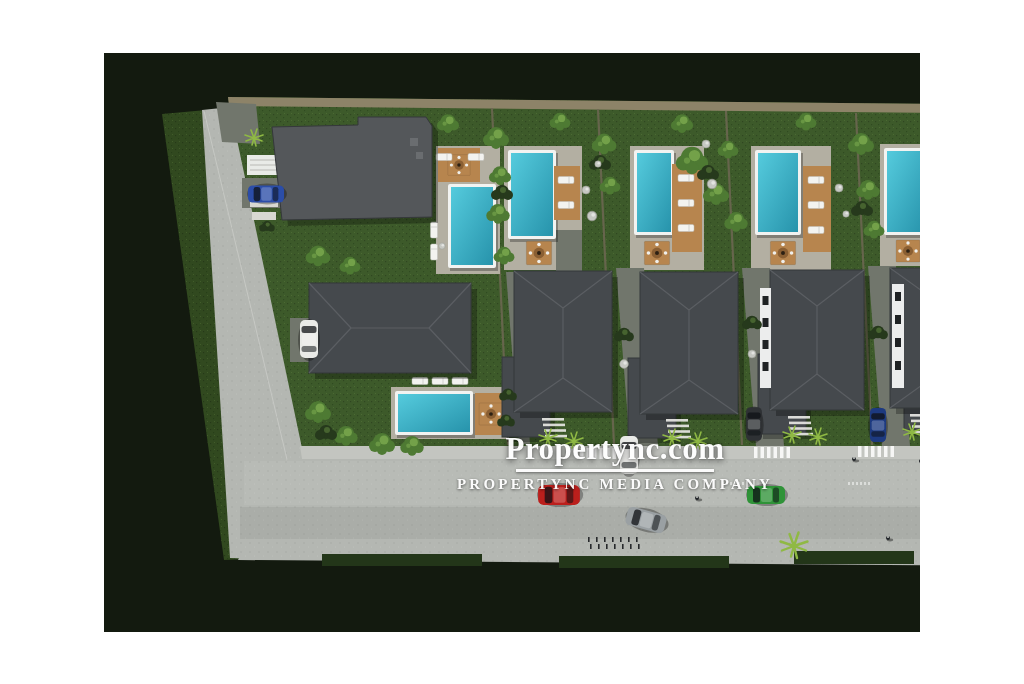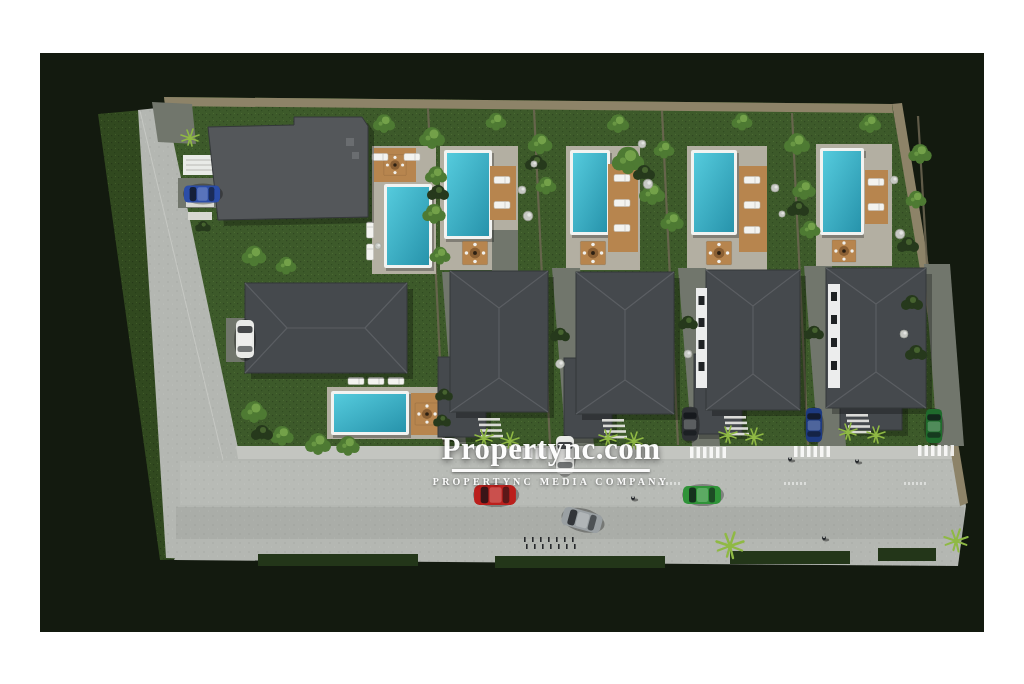--- a/index.html
+++ b/index.html
@@ -1,16 +1,16 @@
 <!DOCTYPE html>
 <html style="--page-bg: #ffffff; --bg-dark: #131a0f; --grass: #3d5a2a; --grass-dark: #31491f; --hedge: #233619; --road: #b4b7b2; --sidewalk: #c3c5c0; --path: #71766c; --patio: #b3afa2; --wall: #8d8368; --divider: #6e6753; --roof-flat: #54575a; --roof-hip: #45494d; --roof-edge: #35383b; --ridge: #5d6165; --pool-light: #55cbdd; --pool-dark: #2793ab; --wood: #b7854e; --wood-dark: #8a5f33; --bush: #26391c; --tree: #4e7a33; --tree-light: #7aa84e; --palm: #8fb944; --stone: #c6c8c3; --white: #f2f3f1; --car-red: #bb1f1c; --car-silver: #9aa0a3; --car-green: #2f9338; --car-blue: #2b4da8; --car-navy: #1d3a80; --car-white: #e9eae7; --car-dark: #2e3134; --car-truck-green: #1f6b2c;"><head>
 <meta charset="utf-8">
 <style>
   html,body{margin:0;padding:0;background:var(--page-bg,#fff);}
-  .stage{position:relative;width:944px;height:684px;margin:0 auto;overflow:hidden;background:var(--page-bg,#fff);font-family:"Liberation Sans",sans-serif;}
+  .stage{position:relative;width:816px;height:684px;margin:0 auto;overflow:hidden;background:var(--page-bg,#fff);font-family:"Liberation Sans",sans-serif;}
   svg{position:absolute;left:0;top:0;display:block;}
   
   .f-bgdark{fill:var(--bg-dark,#131a0f)}
   .f-grass{fill:var(--grass,#3d5a2a)}
   .f-grassd{fill:var(--grass-dark,#31491f)}
   .f-hedge{fill:var(--hedge,#233619)}
   .f-road{fill:var(--road,#b4b7b2)}
   .f-side{fill:var(--sidewalk,#c3c5c0)}
   .f-path{fill:var(--path,#71766c)}
   .f-patio{fill:var(--patio,#b3afa2)}
@@ -22,21 +22,21 @@
   .f-wood{fill:var(--wood,#b7854e)}
   .f-white{fill:var(--white,#f2f3f1)}
   .sh{fill:rgba(0,0,0,.28)}
   .s-div{stroke:var(--divider,#6e6753);stroke-width:2.2;opacity:.85}
   .ps1{stop-color:var(--pool-light,#55cbdd)}
   .ps2{stop-color:var(--pool-dark,#2793ab)}
   
   .watermark{position:absolute;left:511px;top:433px;transform:translateX(-50%);text-align:center;color:#fff;pointer-events:none;}
   .wm-title{font-family:"Liberation Serif",serif;font-weight:700;font-size:31px;line-height:1.05;letter-spacing:.5px;opacity:.97;text-shadow:0 2px 6px rgba(0,0,0,.55),0 0 2px rgba(0,0,0,.4);white-space:nowrap;}
   .wm-line{width:198px;height:3px;background:#fff;margin:3px auto 4px;box-shadow:0 1px 3px rgba(0,0,0,.5);opacity:.95;}
-  .wm-sub{font-family:"Liberation Serif",serif;font-weight:700;font-size:10px;letter-spacing:3.2px;white-space:nowrap;opacity:.95;text-shadow:0 1px 3px rgba(0,0,0,.6);}
+  .wm-sub{font-family:"Liberation Serif",serif;font-weight:700;font-size:15px;letter-spacing:3.2px;white-space:nowrap;opacity:.95;text-shadow:0 1px 3px rgba(0,0,0,.6);}
 </style>
 </head>
 <body>
 
 <div class="stage">
 <svg width="1024" height="684" viewBox="0 0 1024 684">
   <defs>
     <linearGradient id="poolGrad" x1="0" y1="0" x2="1" y2="1">
       <stop offset="0" class="ps1"></stop>
           <stop offset="1" class="ps2"></stop>

